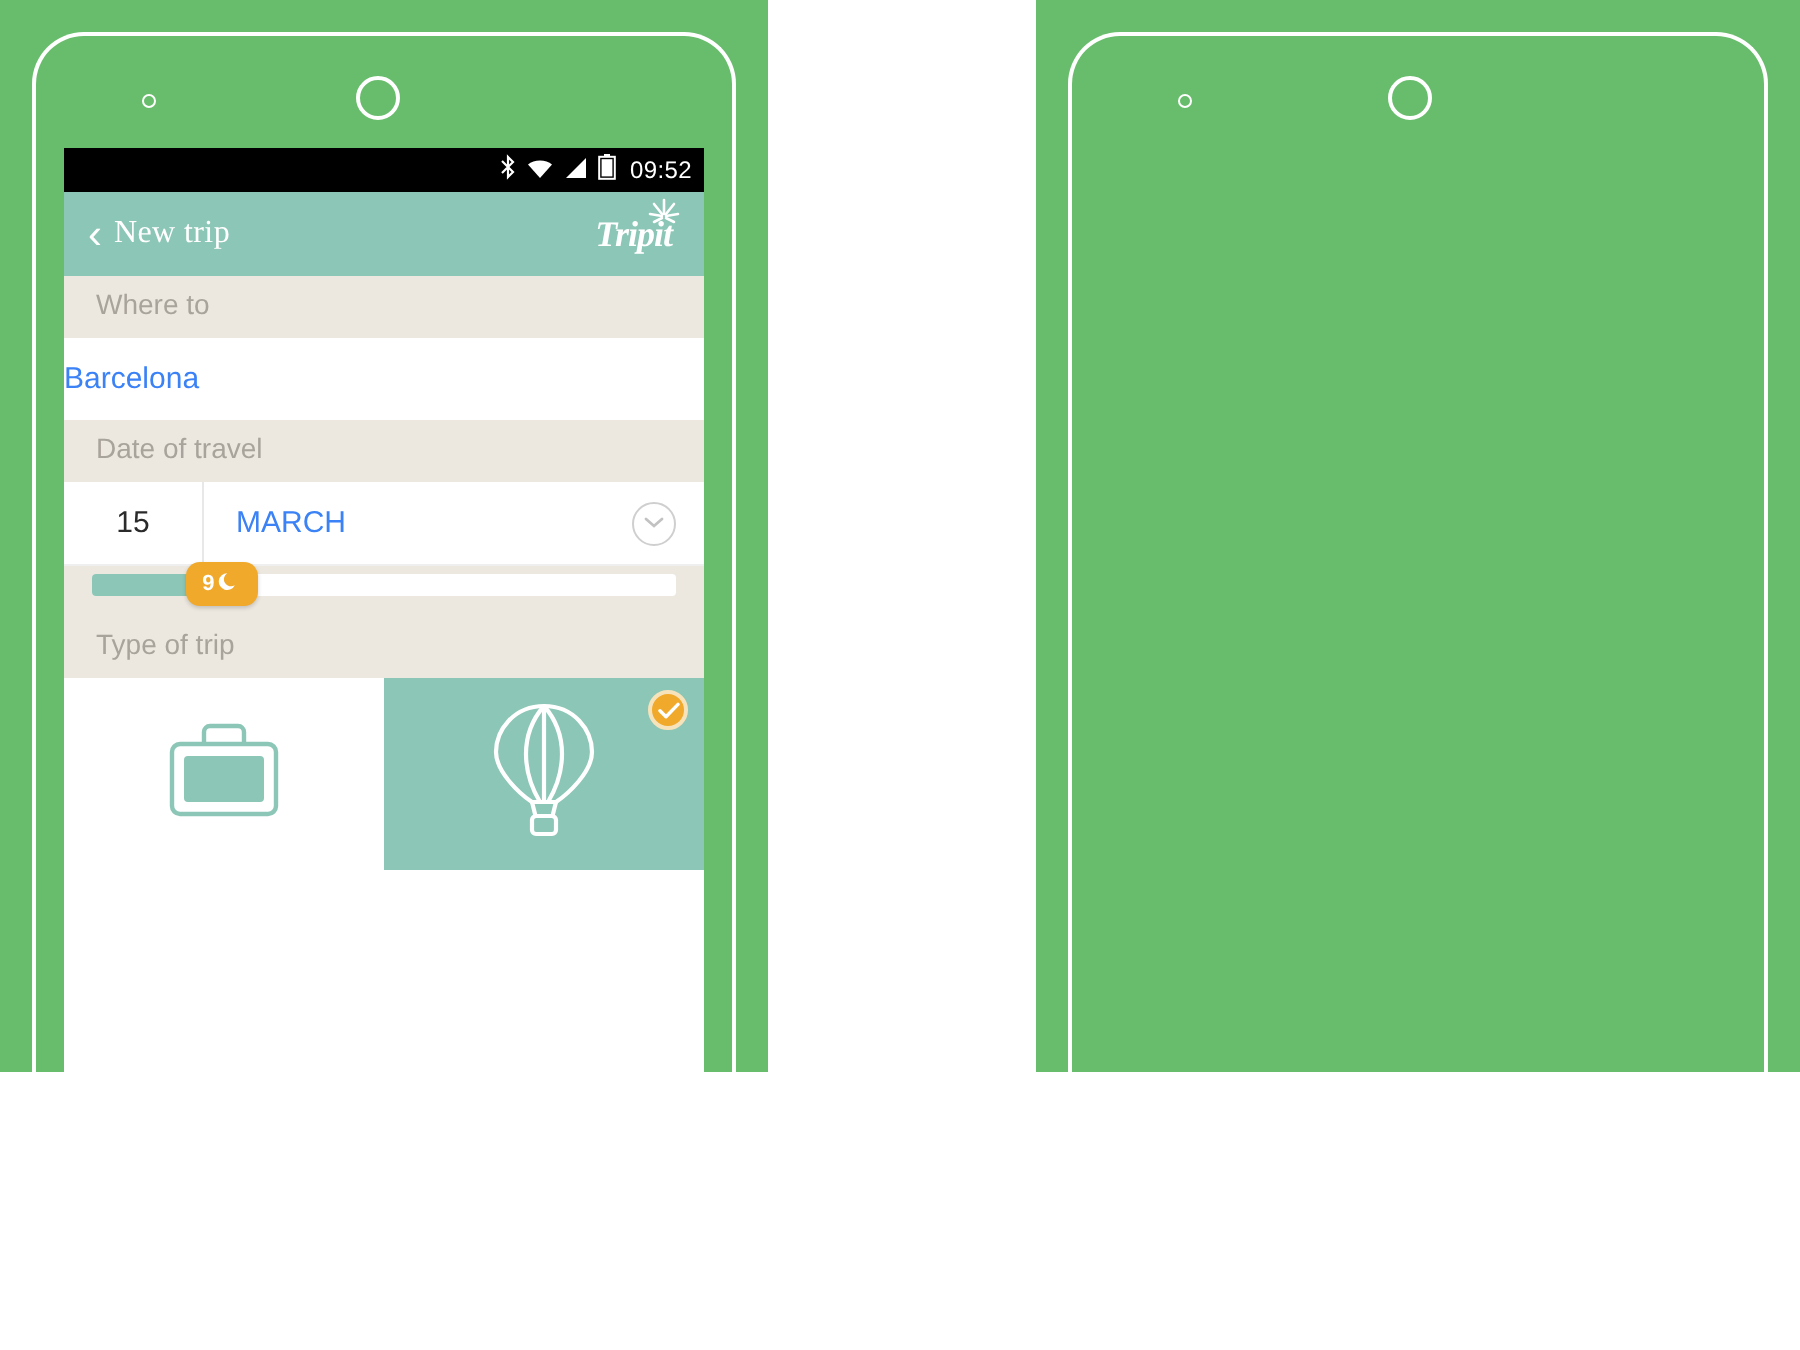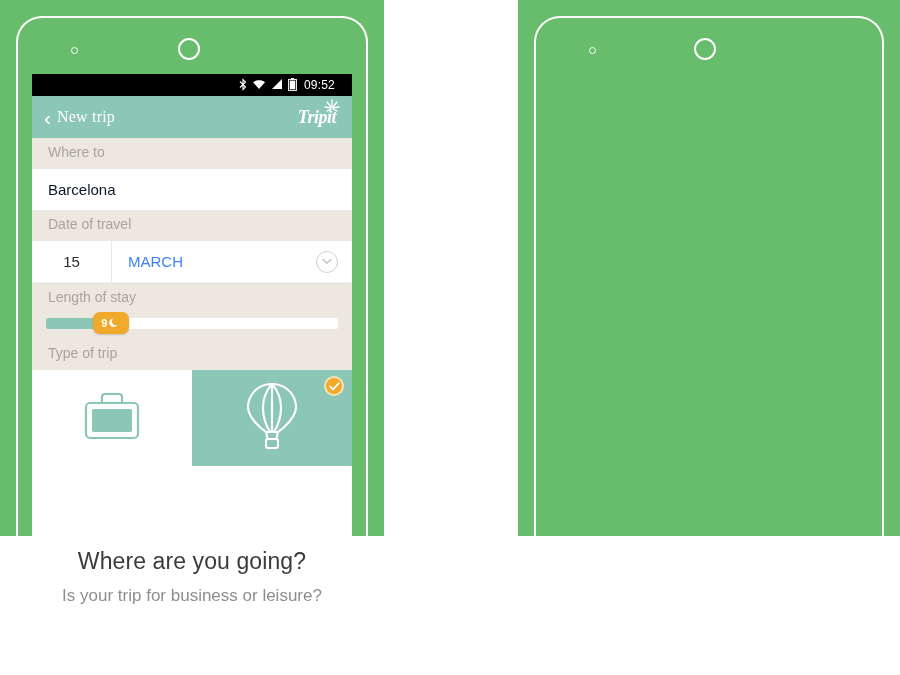--- a/index.html
+++ b/index.html
@@ -36,21 +36,21 @@
     border: 1.5px solid #ffffff; border-radius: 50%;
   }
 
   
   .screen { position: absolute; overflow: hidden; background: #fff; }
   .screen-left  { left: 32px; top: 74px; width: 320px; height: 462px; }
 
   
   .statusbar {
     height: 22px; display: flex; align-items: center;
-    justify-content: flex-end; padding-right: 17px; gap: 5px;
+    justify-content: flex-end; padding-right: 6px; gap: 5px;
     font-size: 11px; color: #ffffff;
   }
   .statusbar.dark { background: #000000; }
   .sb-icon { display: inline-block; line-height: 1; }
   .sb-time { font-size: 12px; letter-spacing: .2px; margin-left: 2px; }
 
   
   .navbar {
     height: 42px; background: #8cc6b6;
     display: flex; align-items: center; padding: 0 12px;
@@ -75,29 +75,29 @@
     width: 20px; height: 16px;
   }
 
   
   .form-area { background: #ffffff; height: calc(100% - 64px); }
   .field-label {
     background: #ece8e0; color: #a9a49b;
     font-size: 14px; padding: 6px 16px 9px;
   }
   .field-value {
-    background: #ffffff; color: #0f172a;
-    font-size: 15px; padding: 12px 16px;
+    background: #ffffff; color: #3b82f6;
+    font-size: 15px; padding: 12px 0;
   }
   .date-row {
     display: flex; align-items: center; background: #fff;
     border-bottom: 1px solid #efefef;
   }
   .date-day {
-    width: 80px; text-align: center; font-size: 15px;
+    width: 70px; text-align: center; font-size: 15px;
     color: #2b2b2b; padding: 12px 0;
     border-right: 1px solid #e8e8e8;
   }
   .date-month {
     flex: 1; font-size: 15px; color: #3b82f6; padding: 12px 0 12px 16px;
   }
   .chevron-btn {
     width: 22px; height: 22px; border: 1.5px solid #cfcfcf;
     border-radius: 50%; margin-right: 14px;
     display: flex; align-items: center; justify-content: center;
@@ -217,21 +217,20 @@
         <div class="date-row">
           <div class="date-day">15</div>
           <div class="date-month">MARCH</div>
           <div class="chevron-btn">
             <svg width="10" height="7" viewBox="0 0 10 7">
                 <path d="M1 1.5 L5 5 L9 1.5" fill="none" stroke="#c2c2c2" stroke-width="1.4" stroke-linecap="round"></path>
               </svg>
           </div>
         </div>
 
-        <div class="field-label">Length of stay</div>
         <div class="slider-wrap">
           <div class="slider-track">
             <div class="slider-fill"></div>
             <div class="slider-thumb">
               <span>9</span>
               <span>
                 <svg width="11" height="11" viewBox="0 0 11 11">
                     <path d="M8.4 7.6 A4.2 4.2 0 1 1 4.6 1.6 A3.3 3.3 0 0 0 8.4 7.6 Z" fill="#ffffff"></path>
                   </svg>
               </span>
@@ -268,24 +267,20 @@
               <svg width="11" height="9" viewBox="0 0 11 9">
                   <path d="M1 4.4 L4 7.4 L10 1.2" fill="none" stroke="#fff" stroke-width="1.7" stroke-linecap="round" stroke-linejoin="round"></path>
                 </svg>
             </span>
           </div>
         </div>
       </div>
     </div>
   </div>
 
-  <div class="caption cap-left">
-    <div class="cap-title">Where are you going?</div>
-    <div class="cap-sub">Is your trip for business or leisure?</div>
-  </div>
 
   <div class="panel right">
     <div class="phone-frame frame-right"></div>
     <div class="earpiece" style="left:176px; top:38px;"></div>
     <div class="cam-dot" style="left:71px; top:47px;"></div>
 
   </div>
 
 
 </div>

